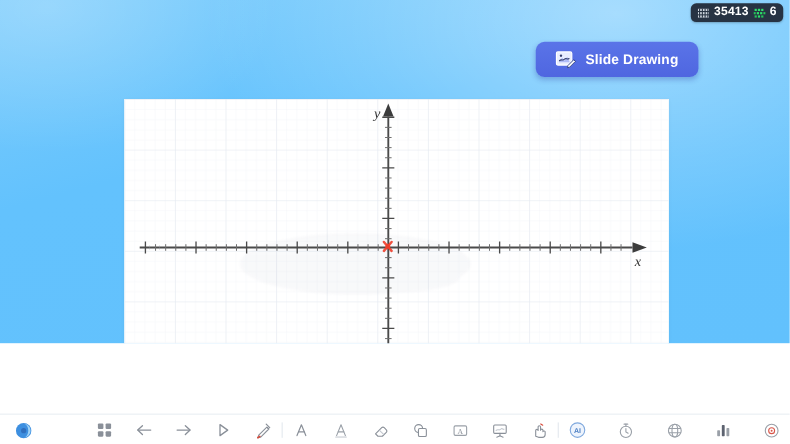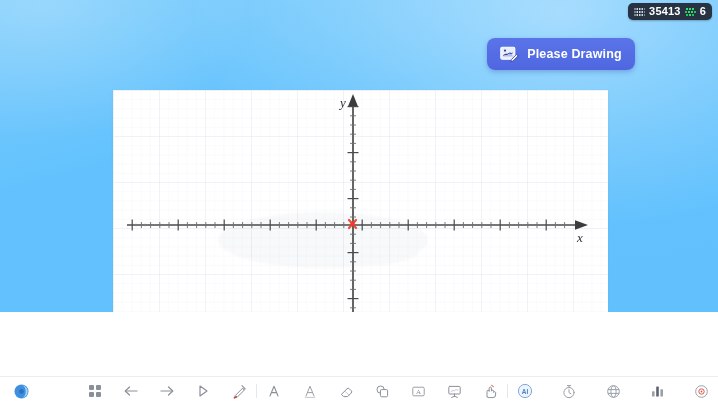--- a/index.html
+++ b/index.html
@@ -184,21 +184,21 @@
       <span class="badge-icon">
         <svg width="19" height="17" viewBox="0 0 19 17">
           <rect x="0.8" y="1.2" width="14" height="12" rx="1.4" fill="#e9eeff" stroke="#ffffff" stroke-width="1.1"></rect>
           <path d="M3 10.5 L6 6.5 L8.3 9 L10.6 5.5 L13 10.5 Z" fill="#7f93f0" opacity="0.55"></path>
           <path d="M3.6 9.2 C5.2 7.4 6.6 9.6 8.2 7.8 C9.6 6.2 10.8 8.6 12.3 7.2" fill="none" stroke="#35406e" stroke-width="1" stroke-linecap="round"></path>
           <circle cx="5" cy="4.6" r="1.1" fill="#35406e"></circle>
           <path d="M11.3 13.6 L16.6 8.3 L18.1 9.8 L12.8 15.1 L10.9 15.6 Z" fill="#ffffff" stroke="#3a4a8c" stroke-width="0.9" stroke-linejoin="round"></path>
           <path d="M16.6 8.3 L18.1 9.8" stroke="#3a4a8c" stroke-width="0.9"></path>
         </svg>
       </span>
-      <span class="btn-label">Please Drawing</span>
+      <span class="btn-label">Slide Drawing</span>
     </div>
 
     <div id="graph-panel">
       <svg id="graph-svg" width="495" height="273" viewBox="0 0 495 273">
         <defs>
 
           <pattern id="minorGrid" width="9.2" height="9.2" patternUnits="userSpaceOnUse">
             <path d="M 9.2 0 L 0 0 0 9.2" fill="none" stroke="#f1f4f8" stroke-width="0.7"></path>
           </pattern>
 

